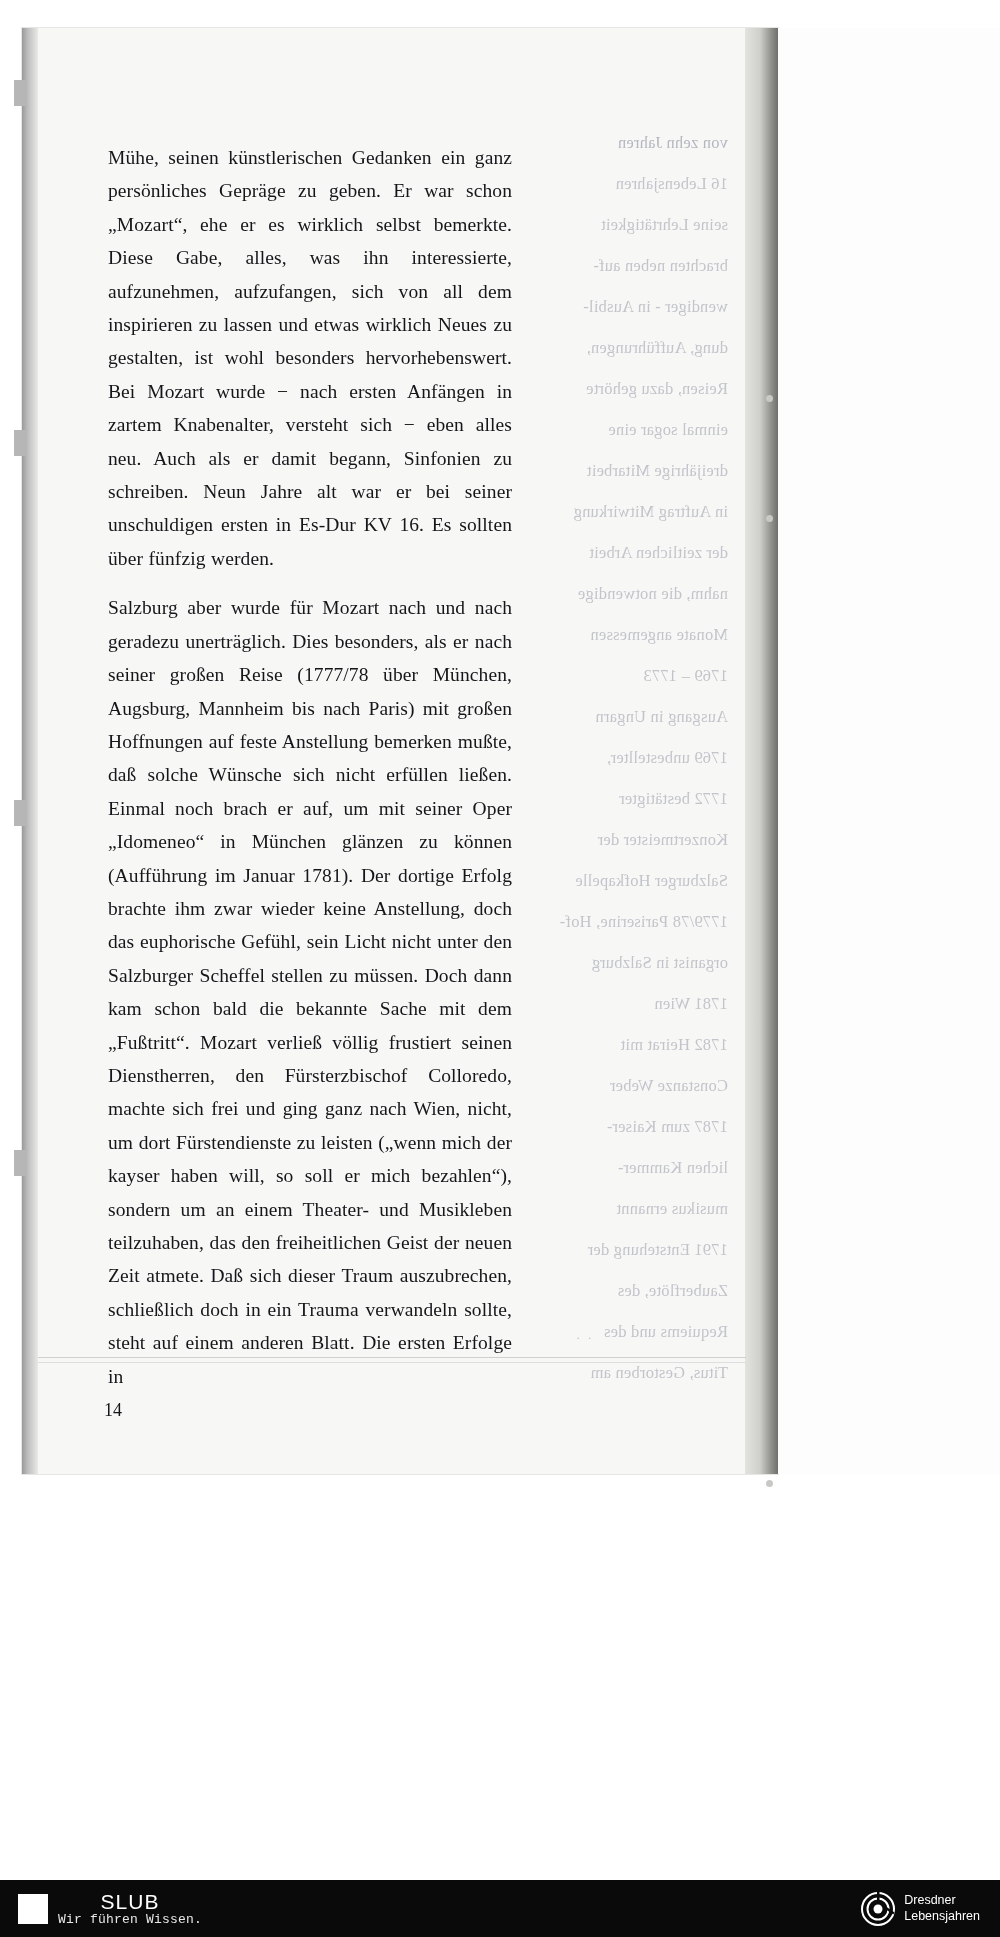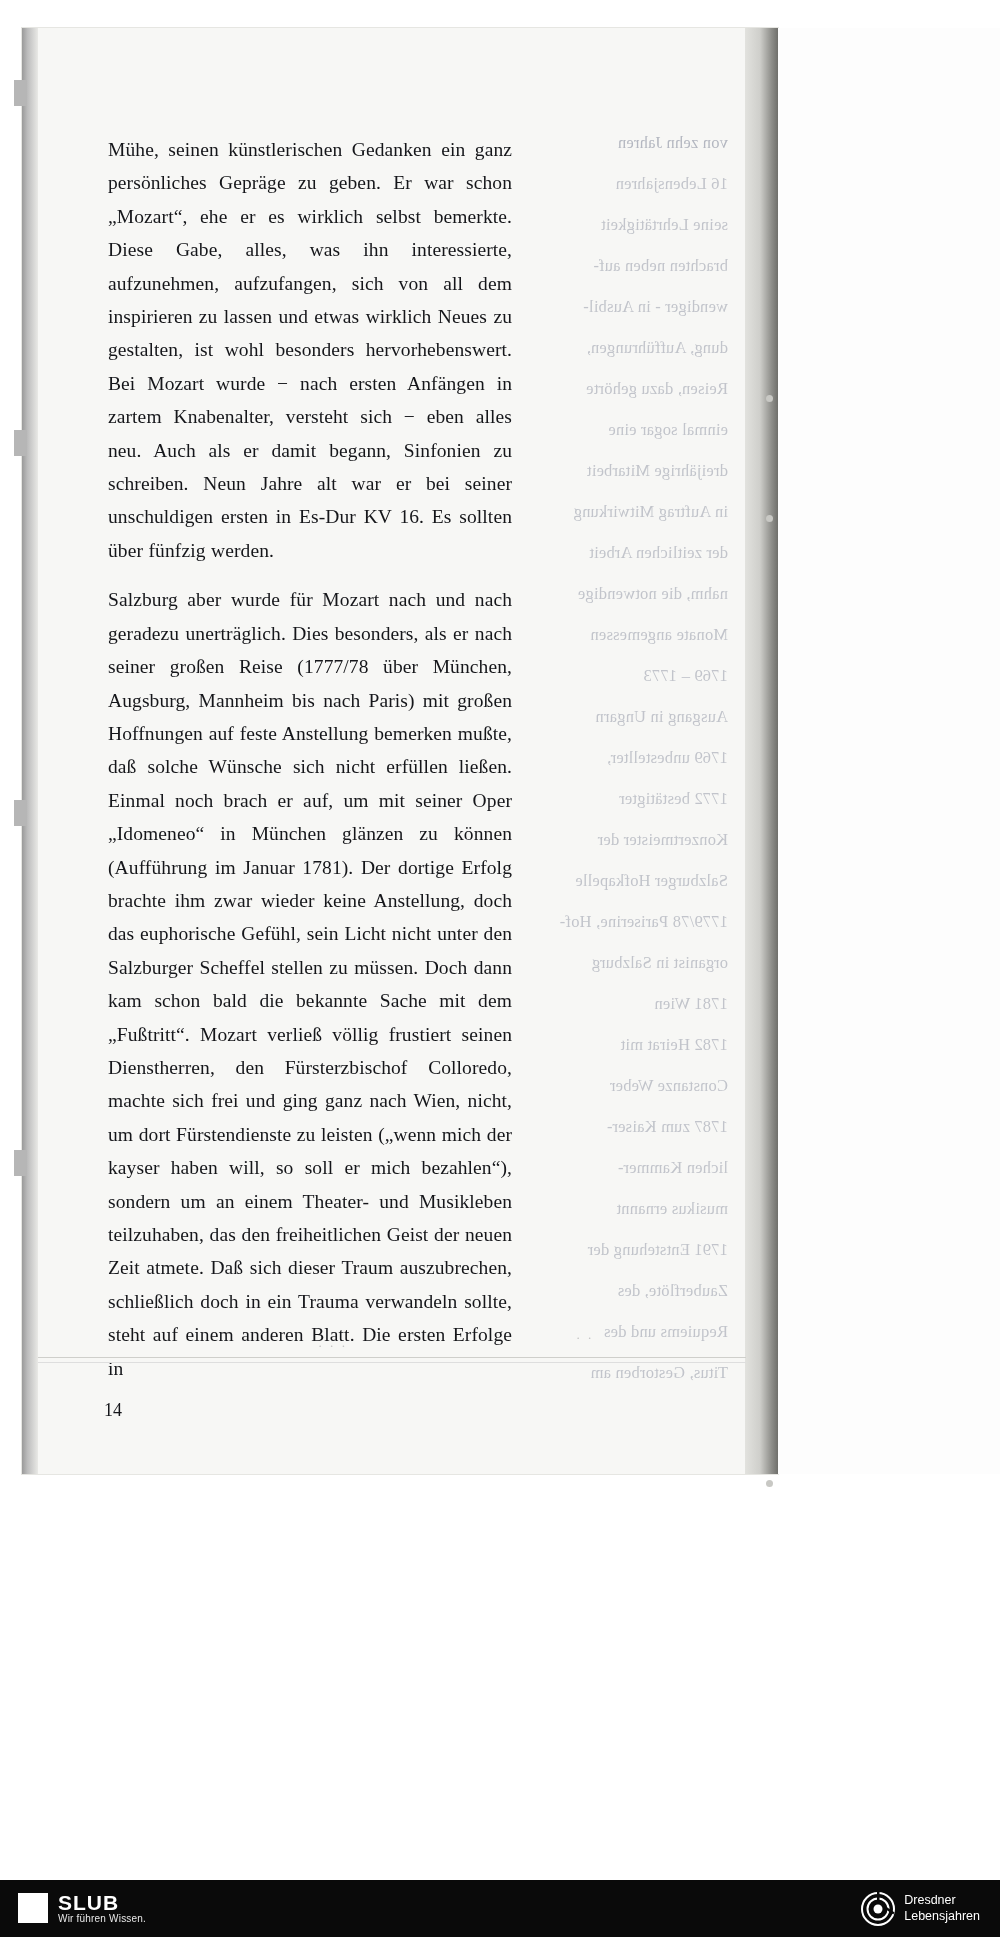--- a/index.html
+++ b/index.html
@@ -85,21 +85,21 @@
     width: 7px;
     height: 7px;
     border-radius: 50%;
     background: #c8c8c4;
   }
 
   
   .textcol {
     position: absolute;
     left: 108px;
-    top: 133px;
+    top: 141px;
     width: 404px;
   }
   .para {
     margin: 0;
     text-align: justify;
     text-align-last: left;
     font-size: 19.5px;
     line-height: 33.4px;
     color: #15161a;
     letter-spacing: 0.1px;
@@ -183,26 +183,27 @@
   }
   .brand-text {
     display: flex;
     flex-direction: column;
     justify-content: center;
     line-height: 1.05;
   }
   .brand-name {
     font-family: "Liberation Sans", sans-serif;
     font-size: 21px;
-    font-weight: bold;
+    font-weight: normal;
     letter-spacing: 1px;
+    text-align: center;
   }
   .brand-tag {
-    font-family: Liberation Sans, sans-serif;
-    font-size: 10px;
+    font-family: Liberation Mono, monospace;
+    font-size: 13px;
     letter-spacing: 0.2px;
     color: #e8e8e8;
   }
   .sponsor {
     margin-left: auto;
     margin-right: 20px;
     display: flex;
     align-items: center;
   }
   .sponsor-logo {

